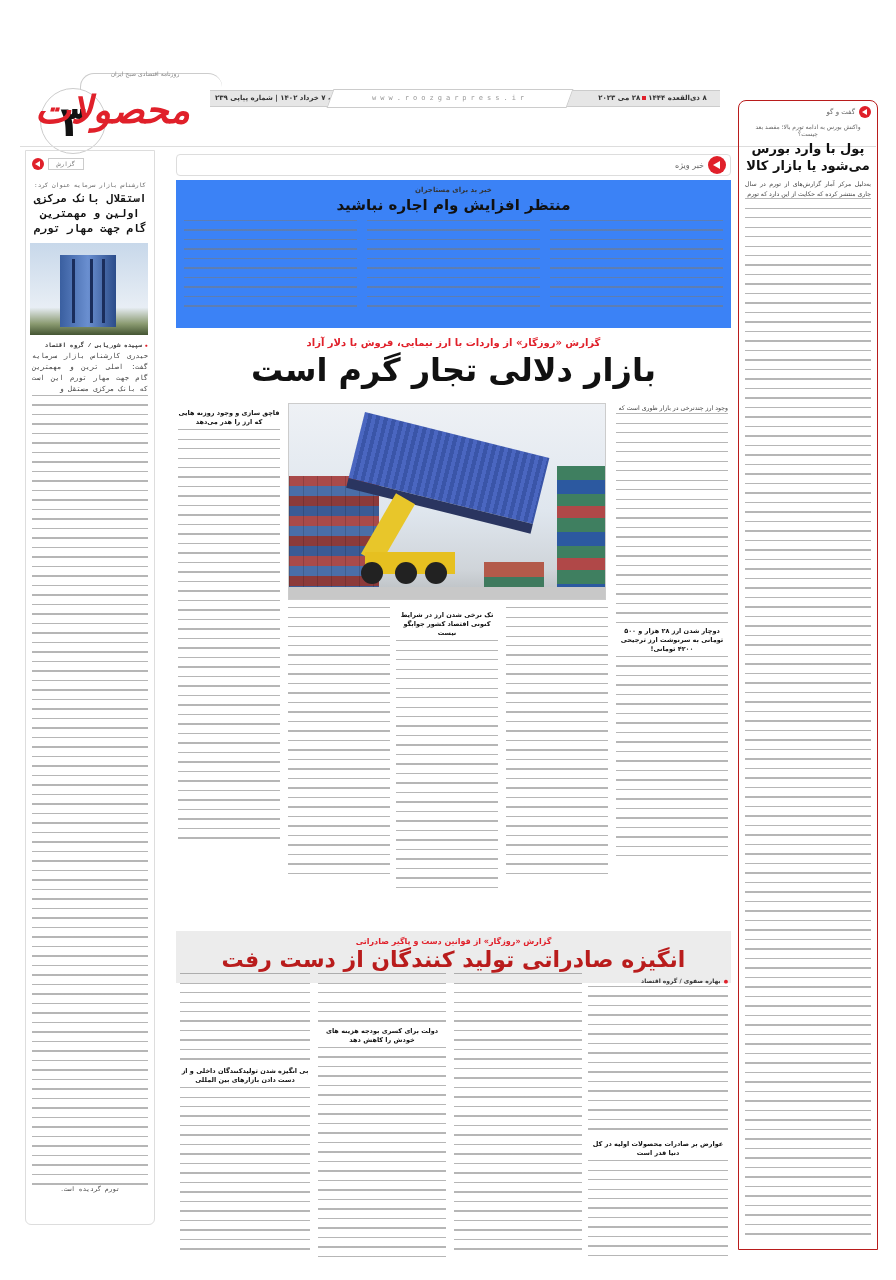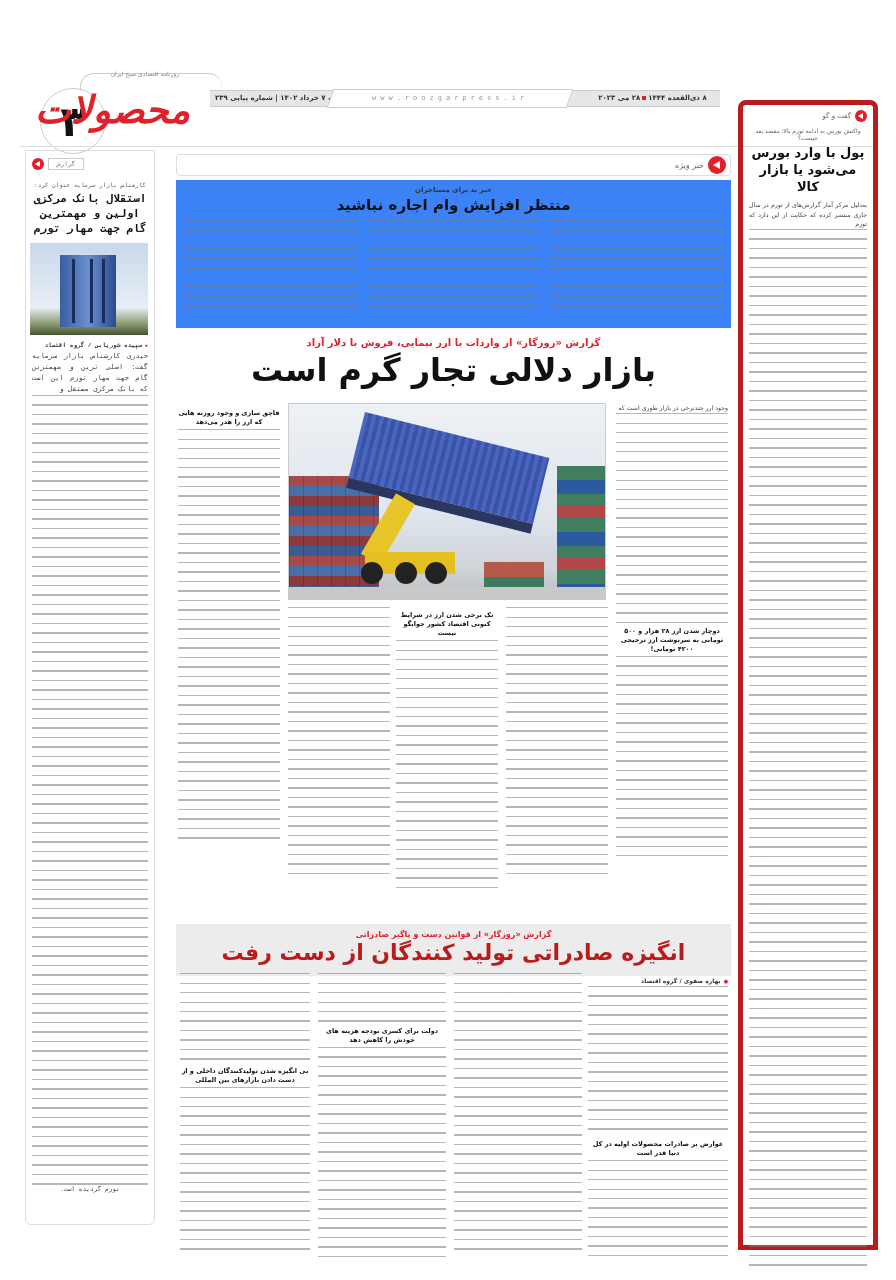--- a/index.html
+++ b/index.html
@@ -14,21 +14,21 @@
   .logo-frame { position: absolute; left: 80px; top: 13px; width: 142px; height: 70px; border: 1px solid #ccc; border-bottom: none; border-radius: 14px 14px 0 0; border-right: none; }
   .info-bar { position: absolute; left: 210px; top: 30px; width: 510px; height: 17px; background: #e6e6e6; border-top: 1px solid #ccc; border-bottom: 1px solid #ccc; }
   .date-left { position: absolute; left: 195px; top: 30px; height: 17px; font-size: 7px; color: #333; line-height: 17px; font-weight: bold; }
   .url-box { position: absolute; left: 330px; top: 29px; width: 240px; height: 19px; background: #fff; border: 1px solid #ccc; font-family: "DejaVu Sans Mono", monospace; font-size: 7px; color: #999; letter-spacing: 4px; text-align: center; line-height: 17px; direction: ltr; transform: skewX(-20deg); }
   .url-box span { display: inline-block; transform: skewX(20deg); }
   .date-right { position: absolute; left: 585px; top: 30px; width: 135px; height: 17px; font-size: 7px; color: #333; line-height: 17px; text-align: center; font-weight: bold; }
   .date-right .dot { display: inline-block; width: 4px; height: 4px; background: #e0202a; margin: 0 2px; vertical-align: middle; }
   .top-divider { position: absolute; left: 20px; top: 146px; width: 856px; height: 1px; background: #ddd; }
 
   
-  .col-right { position: absolute; left: 738px; top: 100px; width: 140px; height: 1150px; border: 5px solid #b91c1c; border-radius: 8px 8px 0 0; padding: 4px 6px; }
+  .col-right { position: absolute; left: 738px; top: 100px; width: 140px; height: 1150px; border: 1px solid #b91c1c; border-radius: 8px 8px 0 0; padding: 4px 6px; }
   .section-tag { display: flex; align-items: center; gap: 4px; font-size: 7px; color: #666; height: 14px; }
   .red-dot-icon { width: 12px; height: 12px; border-radius: 50%; background: #e0202a; position: relative; flex: none; }
   .red-dot-icon::after { content: ""; position: absolute; left: 3px; top: 3px; border-right: 5px solid #fff; border-top: 3px solid transparent; border-bottom: 3px solid transparent; }
   .kicker-small { font-size: 6px; color: #666; text-align: center; margin-top: 4px; }
   .head-small { font-size: 13px; font-weight: bold; text-align: center; line-height: 17px; margin: 3px 0 5px; color: #111; }
   .body-text { font-size: 6.2px; line-height: 9.5px; color: #444; text-align: justify; overflow: hidden; }
   .fill-lines { width: 100%; background: repeating-linear-gradient(to bottom, #7a7a7a 0 1.2px, transparent 1.2px 9.5px); opacity: 0.55; }
 
   
   .col-left { position: absolute; left: 25px; top: 150px; width: 130px; height: 1075px; border: 1px solid #ddd; border-radius: 0 0 6px 6px; padding: 4px 6px; font-family: Liberation Mono, monospace; }
@@ -66,21 +66,21 @@
   .forklift .body { position: absolute; left: 10px; top: 38px; width: 90px; height: 22px; background: #e6c020; }
   .forklift .wheel { position: absolute; top: 48px; width: 22px; height: 22px; border-radius: 50%; background: #222; }
   .forklift .w1 { left: 6px; } .forklift .w2 { left: 40px; } .forklift .w3 { left: 70px; }
   .ground { position: absolute; left: 0; bottom: 0; width: 100%; height: 12px; background: #c8c8c8; }
 
   .mcol { position: absolute; }
   .sub-head { font-size: 6.5px; font-weight: bold; text-align: center; color: #111; line-height: 9px; margin: 4px 0 2px; }
 
   
   .bottom-article { position: absolute; left: 176px; top: 915px; width: 555px; height: 340px; }
-  .bottom-banner { position: absolute; left: 0; top: 9px; width: 555px; height: 52px; background: #ececec; text-align: center; }
+  .bottom-banner { position: absolute; left: 0; top: 16px; width: 555px; height: 52px; background: #ececec; text-align: center; }
   .bottom-kicker { font-size: 8px; color: #e0202a; font-weight: bold; padding-top: 6px; }
   .bottom-head { font-size: 22px; font-weight: 900; color: #b91c1c; line-height: 28px; }
 </style>
 </head>
 <body>
 
 <div class="masthead">
   <div class="logo-frame"></div>
   <div class="tagline">روزنامه اقتصادی صبح ایران</div>
   <div class="page-num-circle">۳</div>

